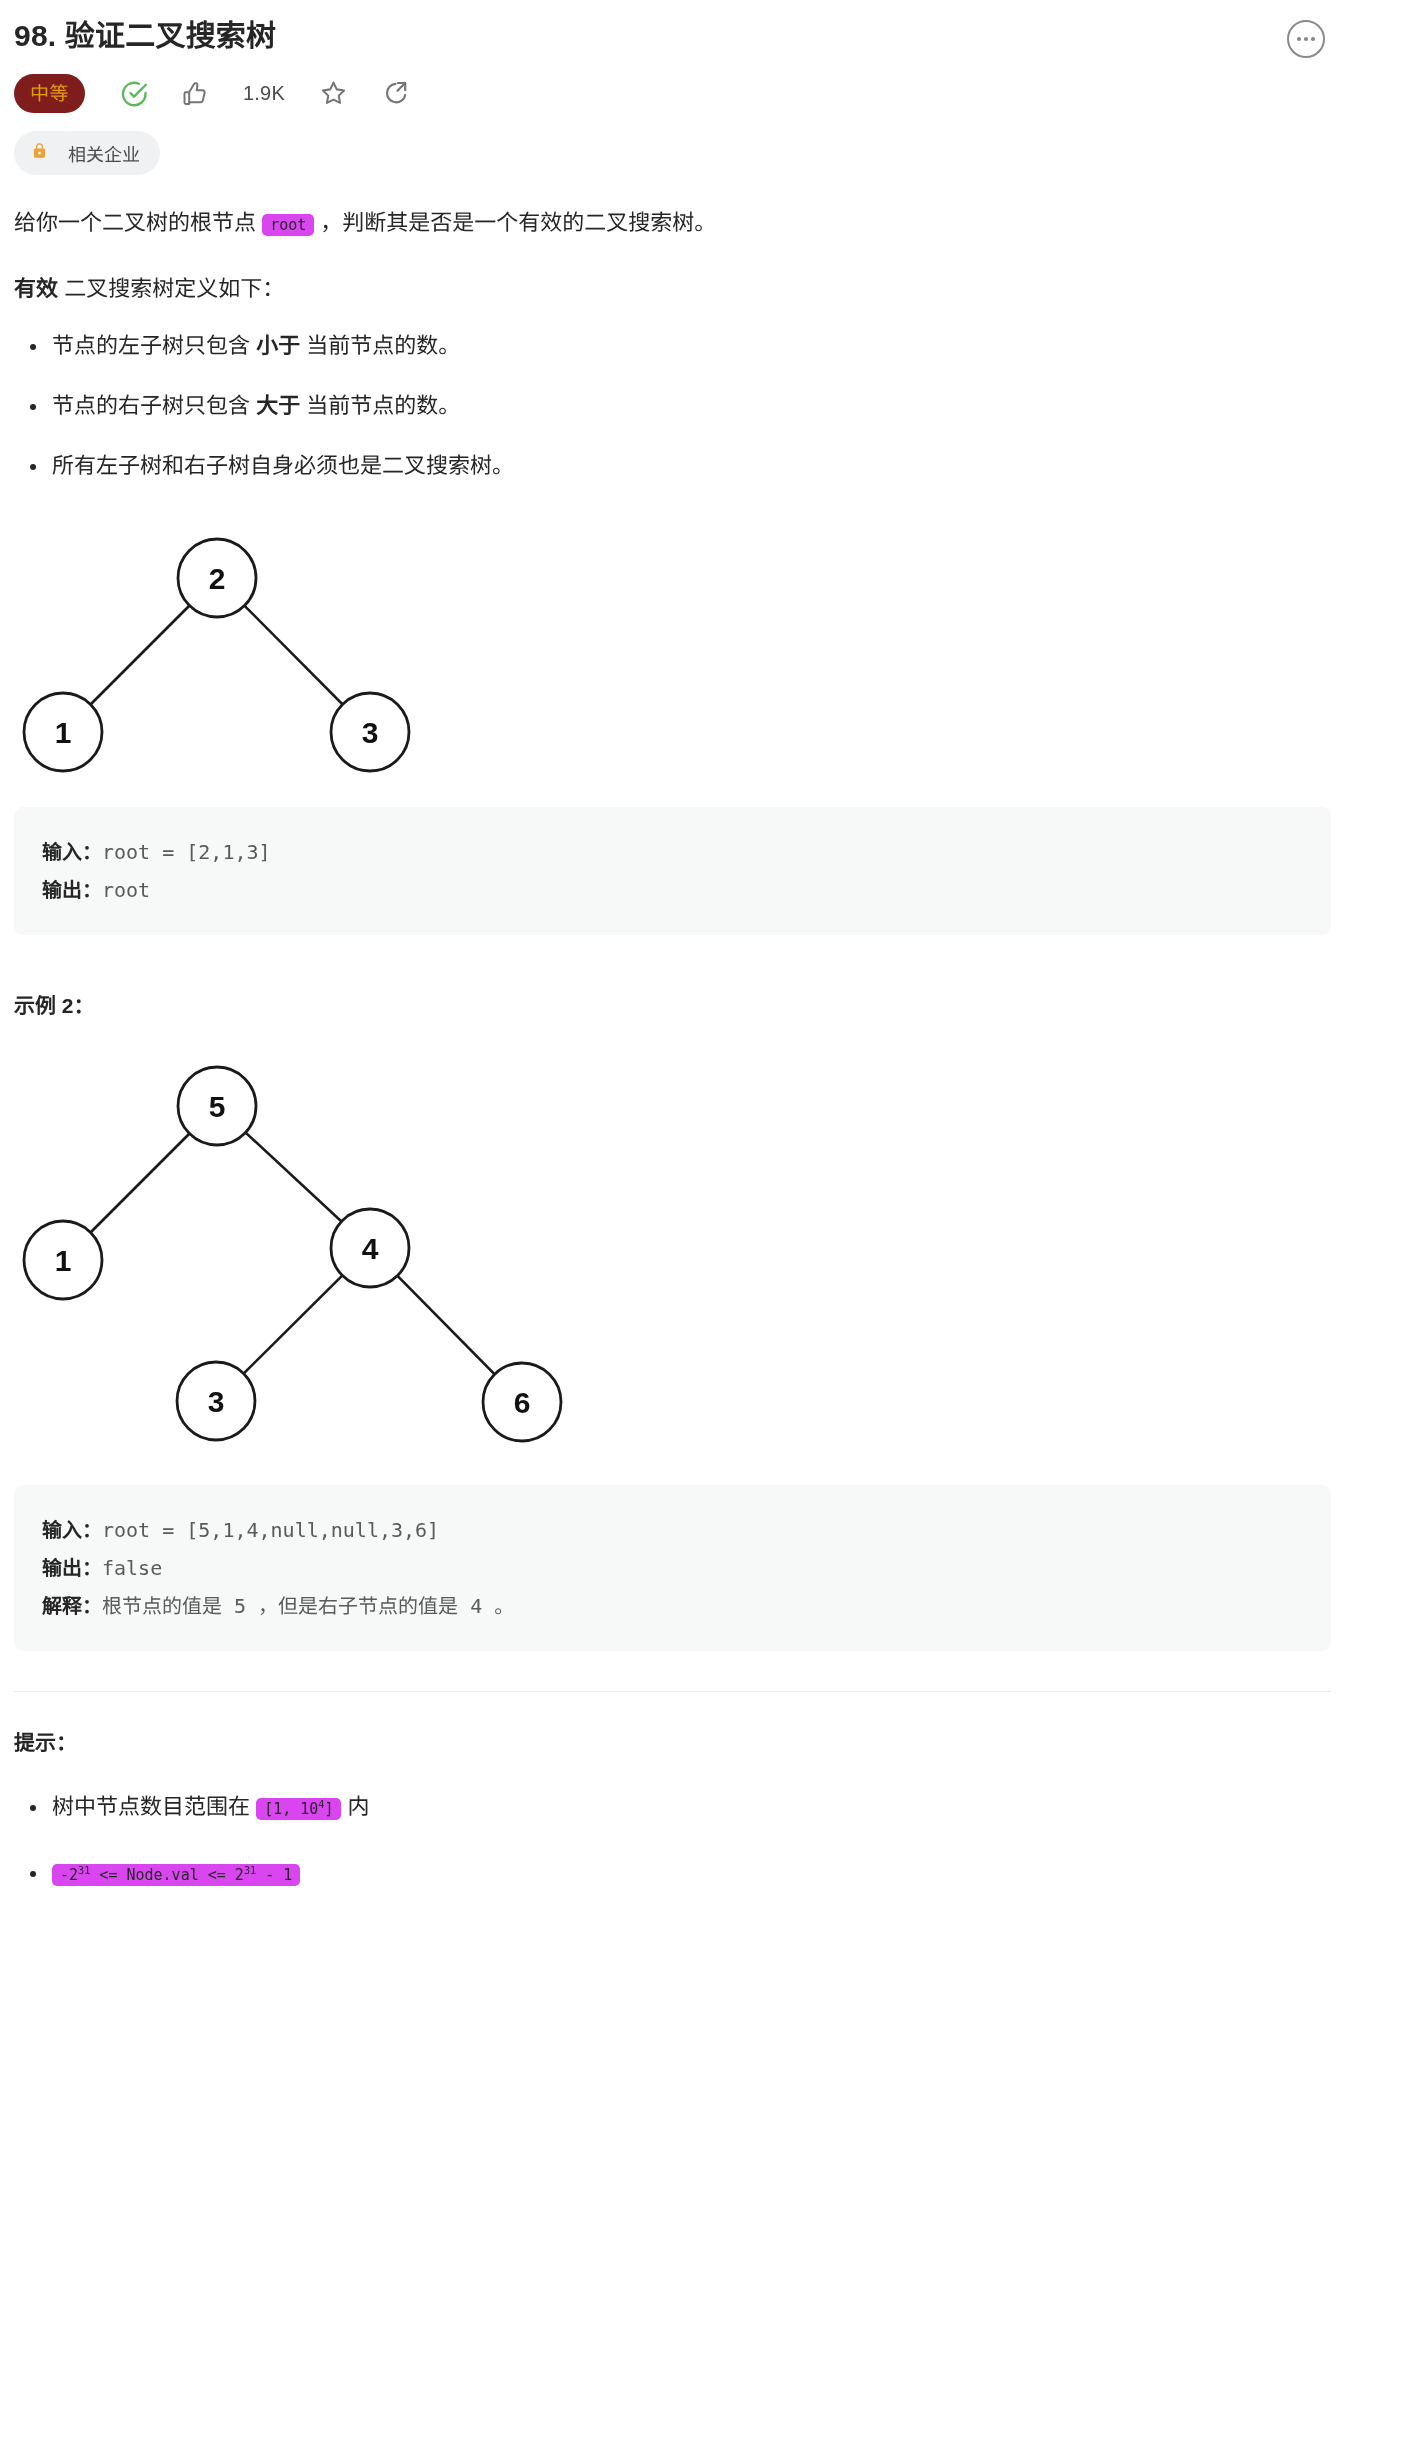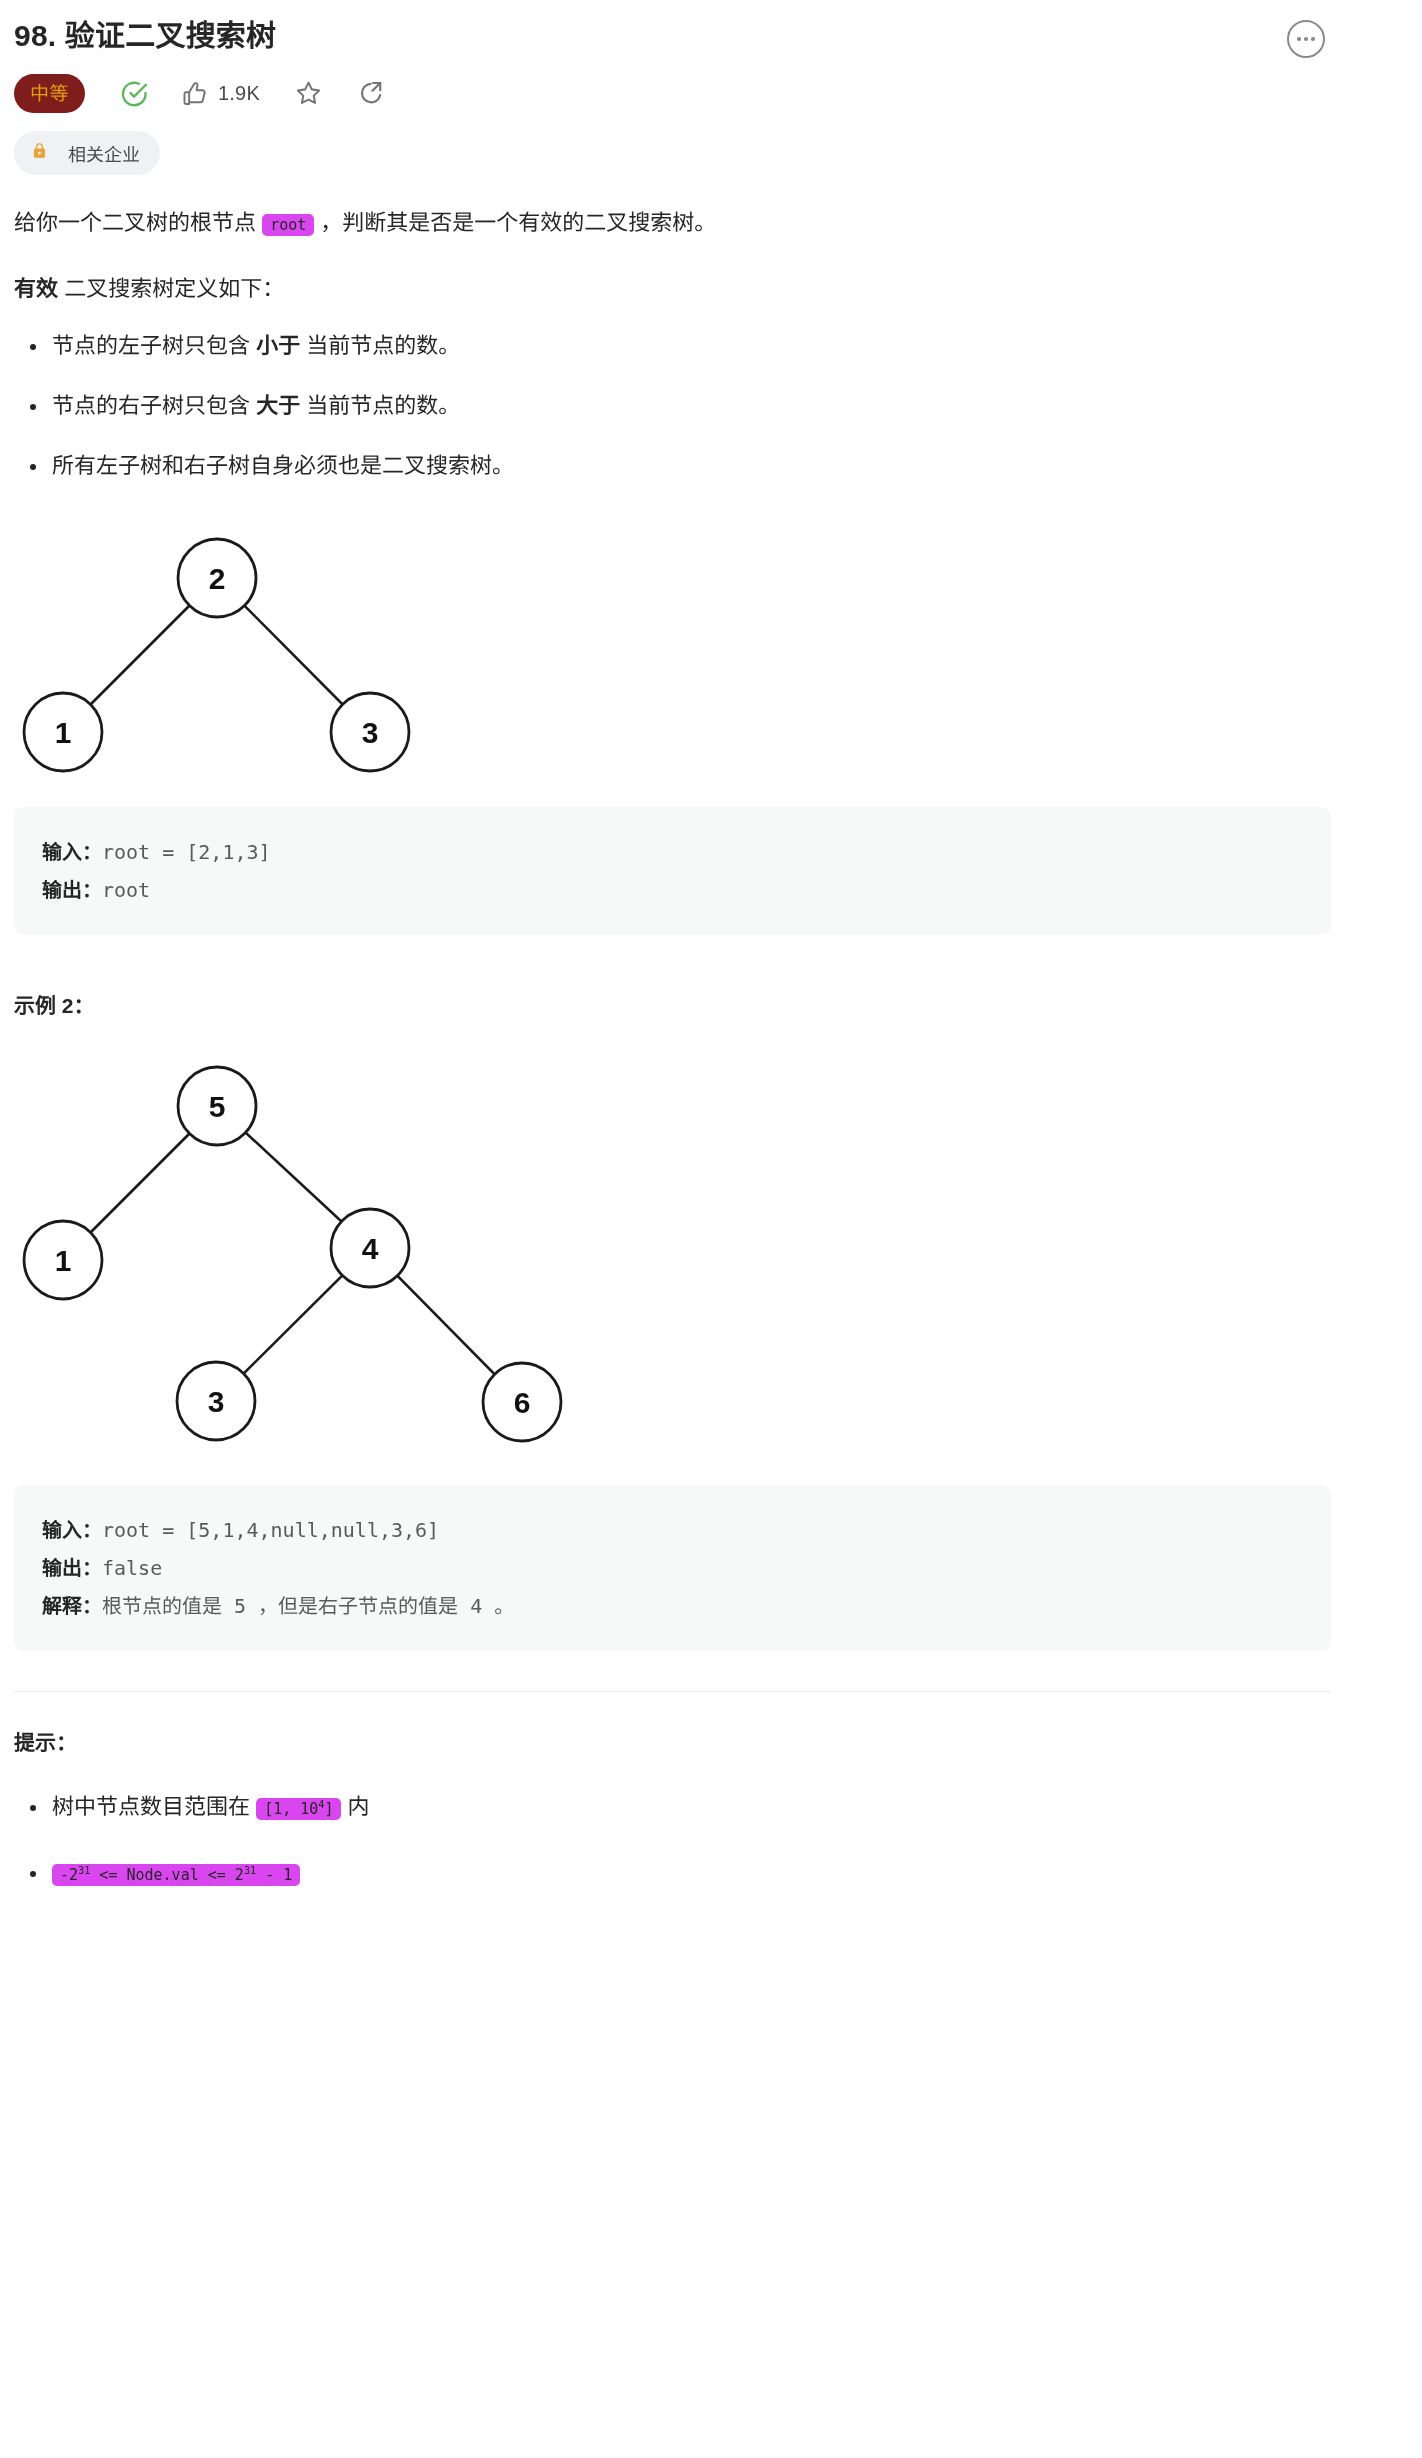--- a/index.html
+++ b/index.html
@@ -78,21 +78,21 @@
     border-radius: 22px;
     letter-spacing: 0.5px;
     cursor: pointer;
   }
   .meta-icon {
     display: flex;
     align-items: center;
     margin-left: 34px;
     cursor: pointer;
   }
-  .meta-icon.like { margin-left: 32px; }
+  .meta-icon.like { margin-left: 32px; gap: 25px; }
   .meta-icon.star { margin-left: 34px; }
   .meta-icon.share { margin-left: 34px; }
   .like-count {
     font-size: 20px;
     color: #4b4b4b;
     margin-left: 9px;
     letter-spacing: 0.2px;
   }
 
   

